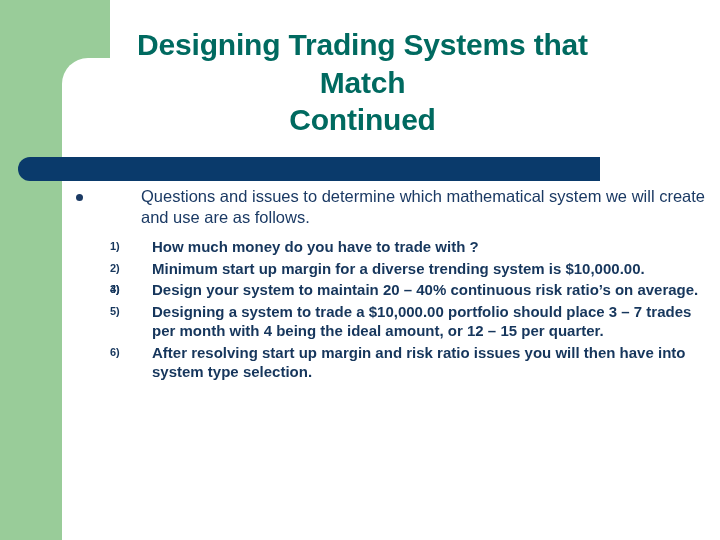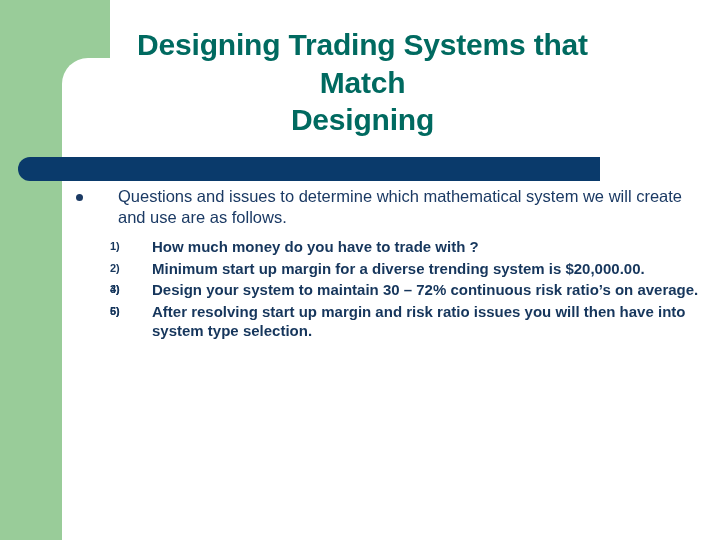--- a/index.html
+++ b/index.html
@@ -87,21 +87,21 @@
 
   
   .content {
     position: absolute;
     left: 62px;
     top: 186px;
     width: 648px;
   }
   .bullet-row {
     position: relative;
-    padding-left: 56px;
+    padding-left: 79px;
     color: #1B3A64;
     font-size: 16.5px;
     line-height: 1.28;
     font-weight: normal;
   }
   .bullet-marker {
     position: absolute;
     left: 14px;
     top: 8px;
     width: 7px;
@@ -145,48 +145,49 @@
   <div class="green-band"></div>
   <div class="green-top"></div>
   <div class="white-cover-right"></div>
   <div class="white-panel"></div>
   <div class="green-band-lower"></div>
   <div class="navy-bar"></div>
 
   <div class="title">
     <span class="title-line">Designing Trading Systems that</span>
     <span class="title-line">Match</span>
-    <span class="title-line">Designing</span>
+    <span class="title-line">Continued</span>
   </div>
 
   <div class="content">
 
     <div class="bullet-row">
       <span class="bullet-marker"></span>
       <span class="bullet-text">Questions and issues to determine which mathematical system we will create and use are as follows.</span>
     </div>
 
     <ol class="numbered-list">
       <li class="numbered-item">
         <span class="item-number">1)</span>
         <span class="item-text">How much money do you have to trade with ?</span>
       </li>
       <li class="numbered-item">
         <span class="item-number">2)</span>
-        <span class="item-text">Minimum start up margin for a diverse trending system is $20,000.00.</span>
+        <span class="item-text">Minimum start up margin for a diverse trending system is $10,000.00.</span>
       </li>
       <li class="numbered-item">
         <span class="item-number">3)</span>
       </li>
       <li class="numbered-item">
         <span class="item-number">4)</span>
-        <span class="item-text">Design your system to maintain 30 – 72% continuous risk ratio’s on average.</span>
+        <span class="item-text">Design your system to maintain 20 – 40% continuous risk ratio’s on average.</span>
       </li>
       <li class="numbered-item">
         <span class="item-number">5)</span>
+        <span class="item-text">Designing a system to trade a $10,000.00 portfolio should place 3 – 7 trades per month with 4 being the ideal amount, or 12 – 15 per quarter.</span>
       </li>
       <li class="numbered-item">
         <span class="item-number">6)</span>
         <span class="item-text">After resolving start up margin and risk ratio issues you will then have into system type selection.</span>
       </li>
     </ol>
 
   </div>
 </div>
 

